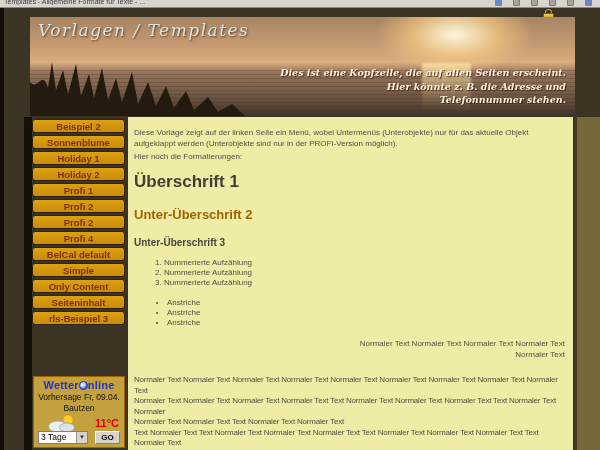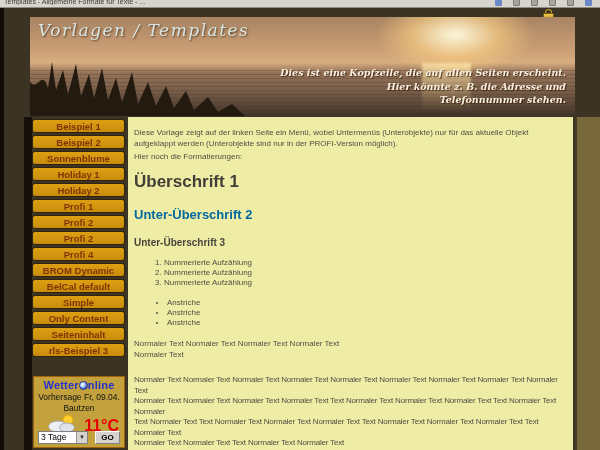--- a/index.html
+++ b/index.html
@@ -51,45 +51,45 @@
 
   
   .weather { position:absolute; left:33px; top:376px; width:92px; height:72px;
     background:#c3a23d; border:1px solid #a16207; font-size:8.5px; color:#111; }
   .w-logo { text-align:center; font-size:11px; font-weight:bold; color:#2233cc; margin-top:2px; letter-spacing:0.2px; }
   .globe { display:inline-block; width:9px; height:9px; border-radius:50%; vertical-align:-1px;
     background:radial-gradient(circle at 35% 35%, #dcebff 25%, #5a7fe0 60%, #1a2f9a); border:1px solid #1a2f9a; }
   .w-line { text-align:center; margin-top:1px; }
   .w-row { position:relative; height:20px; margin-top:1px; }
   .w-row svg { position:absolute; left:12px; top:0; }
-  .w-temp { position:absolute; right:5px; top:3px; font-size:16px; font-weight:bold; color:#e80000; }
+  .w-temp { position:absolute; right:5px; top:3px; font-size:11px; font-weight:bold; color:#e80000; }
   .w-controls { position:absolute; left:4px; bottom:3px; width:84px; height:14px; display:flex; align-items:center; }
   .w-select { width:50px; height:13px; background:#fff; border:1px solid #7e7e7e; display:flex; }
   .w-select .val { flex:1; font-size:8.5px; line-height:11px; padding-left:2px; color:#000; overflow:hidden; white-space:nowrap; }
   .w-select .arrow-btn { width:11px; height:11px; background:#d6d3ce; border-left:1px solid #9a978f;
     font-size:6px; line-height:11px; text-align:center; color:#333; }
   .go-btn { margin-left:7px; width:25px; height:13px; background:#d6d3ce; font-size:8px; font-weight:bold; color:#000;
     border-top:1px solid #fff; border-left:1px solid #fff; border-right:1px solid #808080; border-bottom:1px solid #808080;
     text-align:center; line-height:11px; cursor:pointer; }
 
   
   .right-strip { position:absolute; left:575px; top:117px; width:25px; height:333px;
     background:#77683a; border-left:2px solid #463b20; }
 
   
   .content { position:absolute; left:128px; top:117px; width:445px; height:333px;
     background:#efeda5; padding:10px 8px 0 6px; color:#504e44; font-size:8px; line-height:11px; overflow:hidden; }
   .content .intro { margin-bottom:2px; }
   .content h1 { font-size:17px; color:#403e36; margin:10px 0 0 0; line-height:20px; }
-  .content h2 { font-size:13px; color:#0369a1; margin:15px 0 0 0; line-height:15px; }
+  .content h2 { font-size:13px; color:#a16207; margin:15px 0 0 0; line-height:15px; }
   .content h3 { font-size:10px; color:#47453c; margin:15px 0 0 0; line-height:12px; }
   .content ol { margin:9px 0 0 0; padding-left:30px; line-height:10px; }
   .content ul { margin:10px 0 0 0; padding-left:33px; line-height:10px; }
   .content li { margin-bottom:0; }
-  .para1 { margin-top:10px; }
+  .para1 { margin-top:10px;text-align:right; }
   .para2 { margin-top:15px; line-height:10.5px; letter-spacing:-0.2px; }
 </style>
 </head>
 <body>
 
 <div class="browser-bar">
   <span class="tab-title">Templates - Allgemeine Formate für Texte - ...</span>
   <span class="browser-icons">
     <span class="b-icon blue"></span>
     <span class="b-icon gray"></span>
@@ -116,30 +116,28 @@
   <div class="site-title">Vorlagen / Templates</div>
   <div class="tagline">
     <div>Dies ist eine Kopfzeile, die auf allen Seiten erscheint.</div>
     <div>Hier könnte z. B. die Adresse und</div>
     <div>Telefonnummer stehen.</div>
   </div>
 </div>
 
 <div class="menu-strip"></div>
 <div class="sidebar">
-  <a class="menu-item">Beispiel 1</a>
   <a class="menu-item">Beispiel 2</a>
   <a class="menu-item">Sonnenblume</a>
   <a class="menu-item">Holiday 1</a>
   <a class="menu-item">Holiday 2</a>
   <a class="menu-item">Profi 1</a>
   <a class="menu-item">Profi 2</a>
   <a class="menu-item">Profi 2</a>
   <a class="menu-item">Profi 4</a>
-  <a class="menu-item">BROM Dynamic</a>
   <a class="menu-item">BelCal default</a>
   <a class="menu-item">Simple</a>
   <a class="menu-item">Only Content</a>
   <a class="menu-item">Seiteninhalt</a>
   <a class="menu-item">rls-Beispiel 3</a>
 </div>
 
 <div class="weather">
   <div class="w-logo"><span>Wetter</span><span class="globe"></span><span>nline</span></div>
   <div class="w-line">Vorhersage Fr, 09.04.</div>
@@ -179,16 +177,16 @@
     <li>Anstriche</li>
     <li>Anstriche</li>
   </ul>
   <div class="para1">
     <div>Normaler Text Normaler Text Normaler Text Normaler Text</div>
     <div>Normaler Text</div>
   </div>
   <div class="para2">
     <div>Normaler Text Normaler Text Normaler Text Normaler Text Normaler Text Normaler Text Normaler Text Normaler Text Normaler Text</div>
     <div>Normaler Text Normaler Text Normaler Text Normaler Text Text Normaler Text Normaler Text Normaler Text Text Normaler Text Normaler</div>
+    <div>Normaler Text Normaler Text Text Normaler Text Normaler Text</div>
     <div>Text Normaler Text Text Normaler Text Normaler Text Normaler Text Text Normaler Text Normaler Text Normaler Text Text Normaler Text</div>
-    <div>Normaler Text Normaler Text Text Normaler Text Normaler Text</div>
   </div>
 </div>
 
 </body></html>

